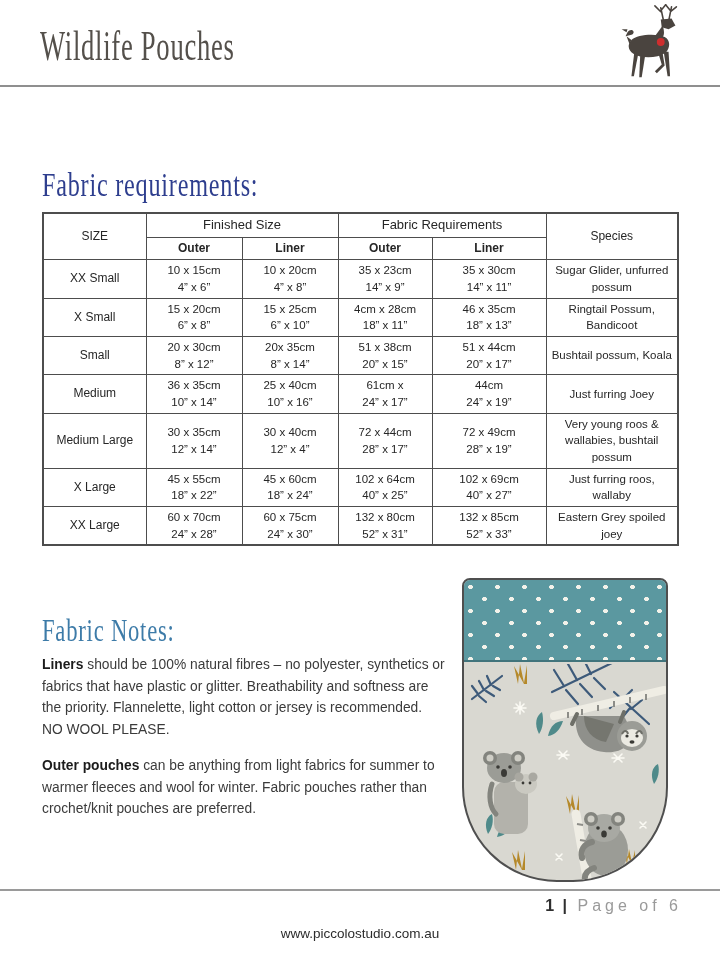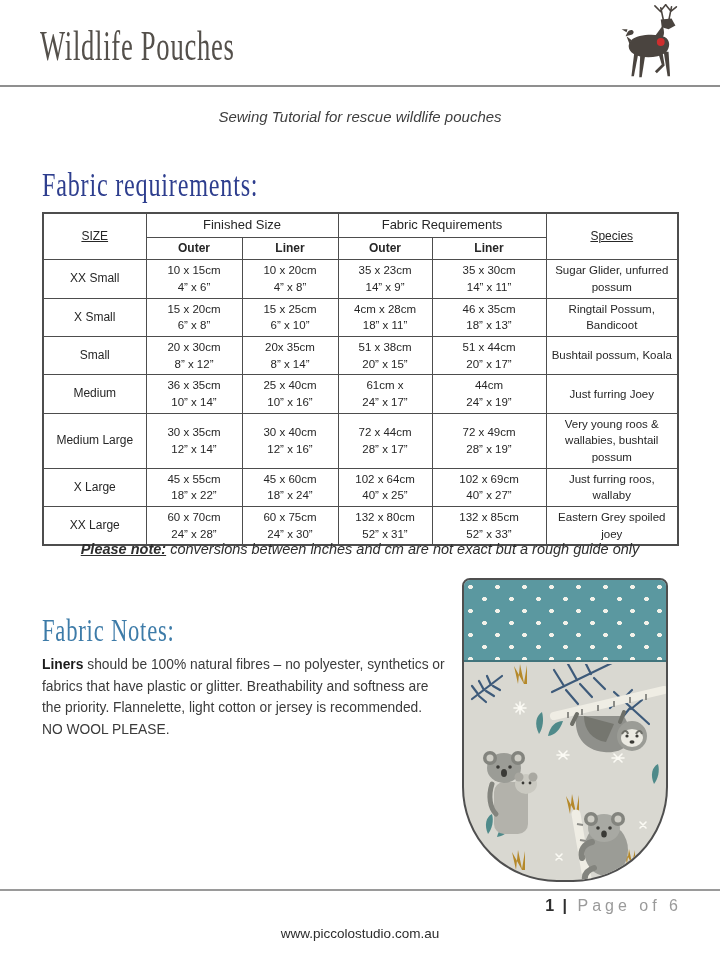--- a/index.html
+++ b/index.html
@@ -36,21 +36,21 @@
     position:absolute; left:42px; top:212px; width:635px;
     border-collapse:collapse; table-layout:fixed;
     font-size:11.5px; color:#262626; text-align:center;
   }
   table.fabric th, table.fabric td {
     border:1px solid #4d4d4d; vertical-align:middle; padding:2px 3px; line-height:1.45;
   }
   table.fabric { border:2px solid #4d4d4d; }
   th.grp { font-size:13px; font-weight:400; padding:2px;margin-left:8px; }
   th.sub { font-size:12px; font-weight:700; padding:1px; }
-  th.size-h, th.species-h { font-size:12px; font-weight:400;text-decoration:underline; }
+  th.size-h, th.species-h { font-size:12px; font-weight:400; }
   td.size-c { font-size:12px; }
   col.c-size{width:103px;} col.c-fo{width:96px;} col.c-fl{width:96px;}
   col.c-ro{width:94px;} col.c-rl{width:114px;} col.c-sp{width:132px;}
 
   .note-line {
     position:absolute; left:0; top:541px; width:720px; text-align:center;
     font-style:italic; font-size:14.5px; color:#2e2e2e;
   }
   .note-line strong { font-weight:700; text-decoration:underline; }
 
@@ -105,21 +105,20 @@
       <path d="M59,50 L63,75 L65.5,75 L64,50 Z"></path>
       <path d="M26,38 L21,34 L24,42 Z"></path>
       <path d="M22,30 C24,27 27,27 28,29 C29,31 27,33 24,33 L20,34 Z"></path>
       <path d="M21,30 L16,27 L22,27 Z"></path>
     </g>
     <circle cx="56" cy="40" r="4" fill="#cf2e2e"></circle>
   </svg>
 
   <div class="header-rule"></div>
 
-  <div class="subtitle">Sewing Tutorial for rescue wildlife pouches</div>
 
   <div class="script-h h-requirements">Fabric requirements:</div>
 
   <table class="fabric">
     <colgroup>
       <col class="c-size">
         <col class="c-fo">
         <col class="c-fl">
         <col class="c-ro">
         <col class="c-rl">
@@ -225,21 +224,21 @@
     </tr>
 
     <tr>
       <td class="size-c">Medium Large</td>
       <td>
             <div>30 x 35cm</div>
             <div>12” x 14”</div>
           </td>
       <td>
             <div>30 x 40cm</div>
-            <div>12” x 16”</div>
+            <div>12” x 4”</div>
           </td>
       <td>
             <div>72 x 44cm</div>
             <div>28” x 17”</div>
           </td>
       <td>
             <div>72 x 49cm</div>
             <div>28” x 19”</div>
           </td>
       <td>Very young roos &amp; wallabies, bushtail possum</td>
@@ -282,28 +281,26 @@
           </td>
       <td>
             <div>132 x 85cm</div>
             <div>52” x 33”</div>
           </td>
       <td>Eastern Grey spoiled joey</td>
     </tr>
   </tbody>
   </table>
 
-  <div class="note-line">
-    <strong>Please note:</strong><span> conversions between inches and cm are not exact but a rough guide only</span>
-  </div>
 
   <div class="script-h h-notes">Fabric Notes:</div>
 
   <div class="notes-col">
     <p><strong>Liners</strong><span> should be 100% natural fibres – no polyester, synthetics or fabrics that have plastic or glitter. Breathability and softness are the priority. Flannelette, light cotton or jersey is recommended. NO WOOL PLEASE.</span></p>
+    <p><strong>Outer pouches</strong><span> can be anything from light fabrics for summer to warmer fleeces and wool for winter. Fabric pouches rather than crochet/knit pouches are preferred.</span></p>
   </div>
 
   <div class="pouch">
     <div class="pouch-band"></div>
     <svg class="pouch-body-art" viewBox="0 0 206 220" aria-hidden="true">
 
       <g stroke="#3d5a7a" stroke-width="2.2" fill="none" stroke-linecap="round">
         <path d="M8,35 L38,12"></path>
           <path d="M14,30 L8,22"></path>
           <path d="M20,26 L15,17"></path>

